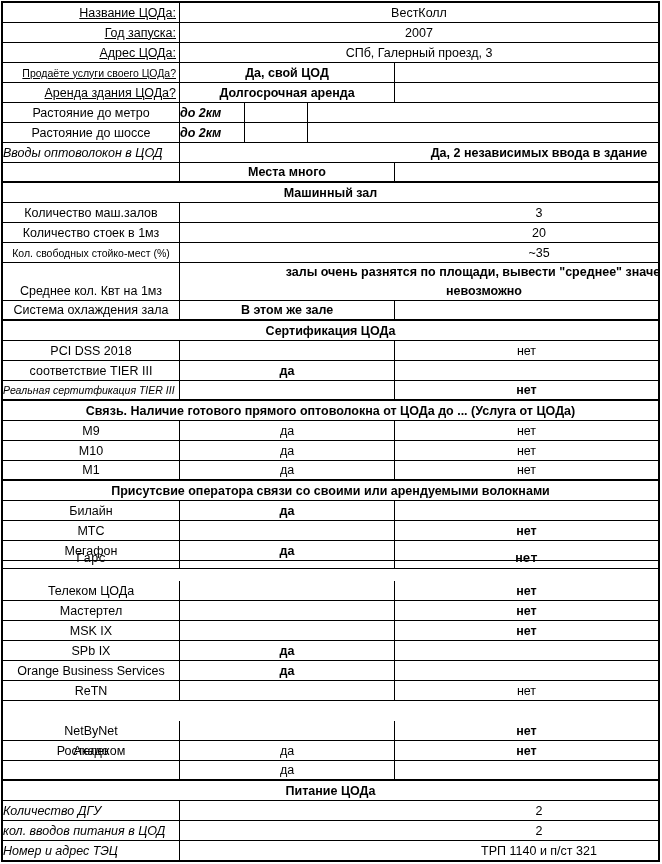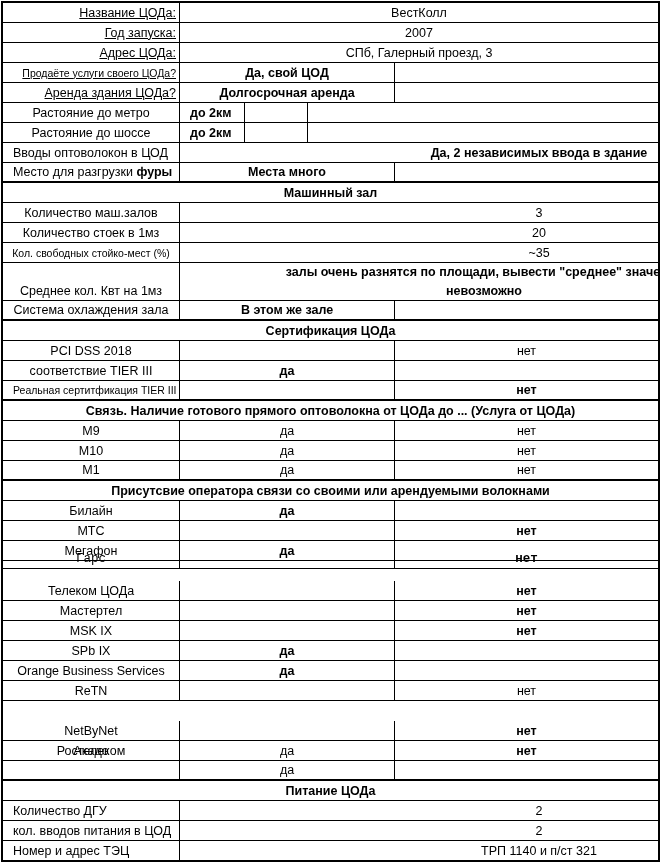--- a/index.html
+++ b/index.html
@@ -3,21 +3,21 @@
 <meta charset="utf-8">
 <style>
   html,body{margin:0;padding:0;background:#fff;}
   body{width:662px;height:864px;overflow:hidden;font-family:"Liberation Sans",sans-serif;color:#000;}
   #sheet{position:absolute;left:1px;top:1px;width:659px;height:861px;border:2px solid #000;box-sizing:border-box;}
   .row{position:absolute;left:0;right:0;height:20px;border-bottom:1px solid #000;box-sizing:border-box;}
   .row.thick{border-bottom:2px solid #000;}
   .cell{position:absolute;top:0;bottom:0;display:flex;align-items:center;font-size:12.5px;white-space:nowrap;overflow:hidden;box-sizing:border-box;}
   .c{justify-content:center;}
   .r{justify-content:flex-end;padding-right:3px;text-decoration:underline;}
-  .l{justify-content:flex-start;padding-left:10px;}
+  .l{justify-content:flex-start;padding-left:0;font-style:italic;}
   .b{font-weight:bold;}
   .sm{font-size:10.5px;}
   .bl{border-left:1px solid #000;}
 </style>
 </head>
 <body>
 
 <div id="sheet">
 
   <div class="row" style="top:0">
@@ -52,24 +52,20 @@
     <div class="cell c" style="left:0;width:176px">Растояние до шоссе</div>
     <div class="cell l b bl" style="left:176px;width:65px">до 2км</div>
     <div class="cell bl" style="left:241px;width:63px"></div>
     <div class="cell bl" style="left:304px;right:0"></div>
   </div>
   <div class="row" style="top:140px">
     <div class="cell l" style="left:0;width:176px">Вводы оптоволокон в ЦОД</div>
     <div class="cell c b bl" style="left:176px;right:0;padding-left:240px">Да, 2 независимых ввода в здание</div>
   </div>
   <div class="row thick" style="top:160px">
-    <div class="cell l" style="left:0;width:176px">
-      <span style="white-space:pre">Место для разгрузки </span>
-        <span class="b">фуры</span>
-    </div>
     <div class="cell c b bl" style="left:176px;width:215px">Места много</div>
     <div class="cell bl" style="left:391px;right:0"></div>
   </div>
 
   <div class="row" style="top:180px">
     <div class="cell c b" style="left:0;right:0">Машинный зал</div>
   </div>
   <div class="row" style="top:200px">
     <div class="cell c" style="left:0;width:176px">Количество маш.залов</div>
     <div class="cell c bl" style="left:176px;right:0;padding-left:240px">3</div>

